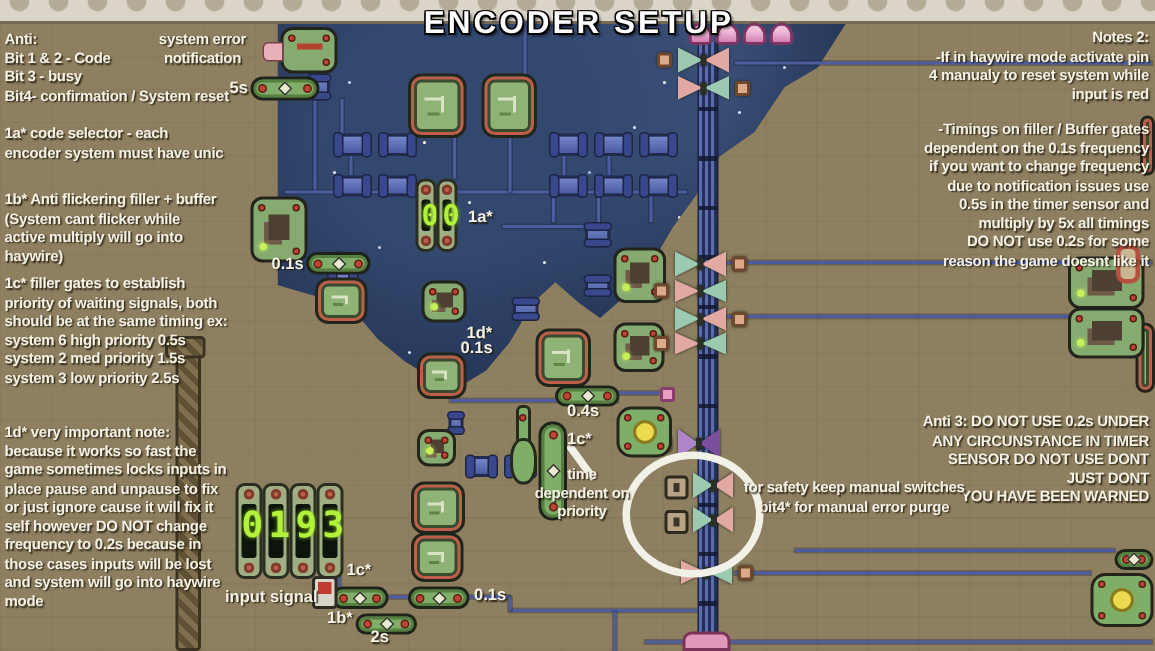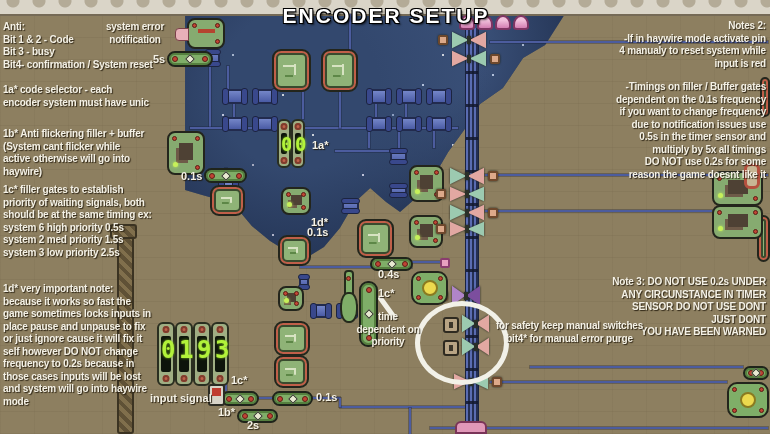--- a/index.html
+++ b/index.html
@@ -119,21 +119,21 @@
       <div>system error</div>
       <div>notification</div>
     </div>
   <div class="note" style="left:3px;top:84px">
       <div>1a* code selector - each</div>
       <div>encoder system must have unic</div>
     </div>
   <div class="note" style="left:3px;top:128px">
       <div>1b* Anti flickering filler + buffer</div>
       <div>(System cant flicker while</div>
-      <div>active otherwise will go into</div>
+      <div>active multiply will go into</div>
       <div>haywire)</div>
     </div>
   <div class="note" style="left:3px;top:184px">
       <div>1c* filler gates to establish</div>
       <div>priority of waiting signals, both</div>
       <div>should be at the same timing ex:</div>
       <div>system 6 high priority 0.5s</div>
       <div>system 2 med priority 1.5s</div>
       <div>system 3 low priority 2.5s</div>
     </div>
@@ -159,21 +159,21 @@
       <div>-Timings on filler / Buffer gates</div>
       <div>dependent on the 0.1s frequency</div>
       <div>if you want to change frequency</div>
       <div>due to notification issues use</div>
       <div>0.5s in the timer sensor and</div>
       <div>multiply by 5x all timings</div>
       <div>DO NOT use 0.2s for some</div>
       <div>reason the game doesnt like it</div>
     </div>
   <div class="note ra" style="right:4px;top:276px">
-      <div>Note 3: DO NOT USE 0.2s UNDER</div>
+      <div>Anti 3: DO NOT USE 0.2s UNDER</div>
       <div>ANY CIRCUNSTANCE IN TIMER</div>
       <div>SENSOR DO NOT USE DONT</div>
       <div>JUST DONT</div>
       <div>YOU HAVE BEEN WARNED</div>
     </div>
   <div class="note ca" style="left:462px;top:320px;width:215px">
       <div>for safety keep manual switches</div>
       <div>bit4* for manual error purge</div>
     </div>
   <div class="note ca" style="left:338px;top:311px;width:100px">

